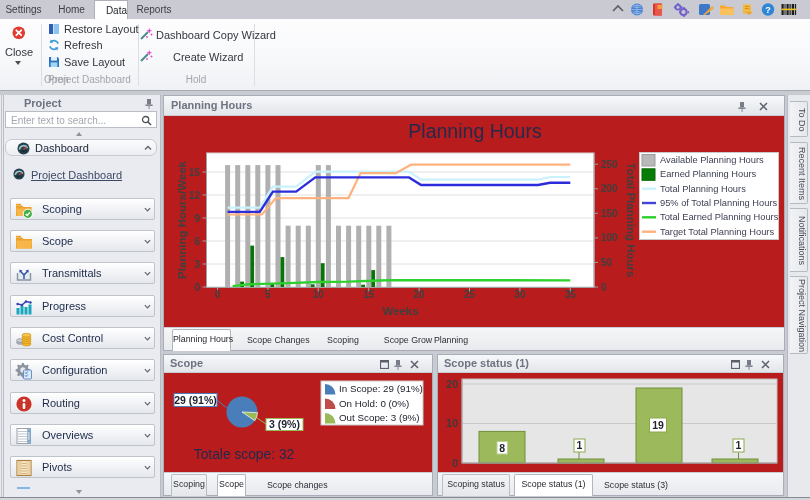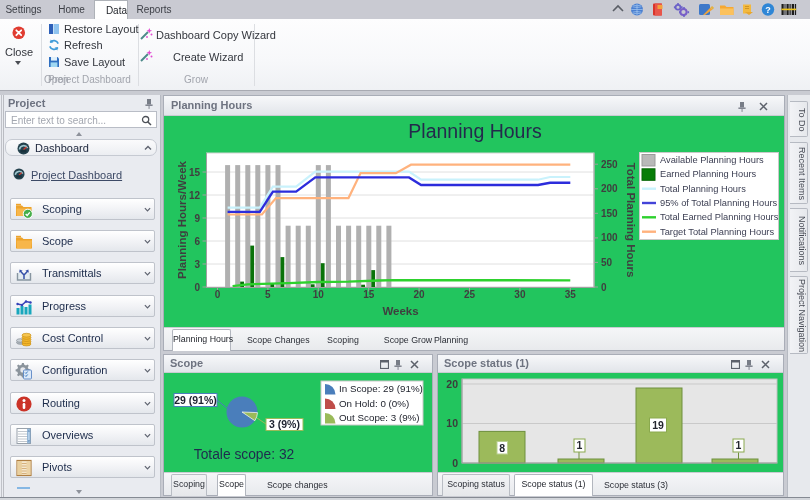--- a/index.html
+++ b/index.html
@@ -8,21 +8,21 @@
 .abs { position:absolute; }
 
 #tabrow { left:0; top:0; width:810px; height:19px; background:#c9cad2; }
 .rtab { position:absolute; top:0; height:19px; line-height:19px; font-size:10px; color:#3c3f46; text-align:center; }
 #tab-active { left:94px; top:0; width:34px; height:19px; background:#ffffff; border:1px solid #aeb2b8; border-bottom:none; z-index:2; line-height:19px; font-size:10px; color:#23262c; text-align:right; }
 #ribbon { left:0; top:19px; width:810px; height:72px; background:linear-gradient(180deg,#fdfdfe 0%,#f7f8fa 60%,#eff1f4 100%); border-bottom:1px solid #a8aab2; }
 .gsep { position:absolute; top:5px; height:62px; width:1px; background:#dcdee2; }
 .glabel { position:absolute; top:54px; height:14px; line-height:14px; font-size:10px; color:#a2a5ad; text-align:center; }
 .ritem { position:absolute; font-size:11px; color:#33363d; white-space:nowrap; }
 
-.panel { position:absolute; background:#22c55e; border:1px solid #a9adb7; }
+.panel { position:absolute; background:#b91c1c; border:1px solid #a9adb7; }
 .phead { position:absolute; left:0; top:0; right:0; background:linear-gradient(180deg,#f7f8fa,#e2e5ea); border-bottom:1px solid #c9ccd2; font-size:11px; font-weight:bold; color:#6e7380; }
 .tabbar { position:absolute; left:0; right:0; bottom:0; background:linear-gradient(180deg,#f5f6f8,#e8eaed); border-top:1px solid #c9ccd2; }
 .dtab { position:absolute; font-size:8.8px; color:#2b2e36; line-height:20px; text-align:center; white-space:nowrap; }
 .dtab-box { position:absolute; background:linear-gradient(180deg,#f2f3f5,#e6e8eb); border:1px solid #b9bdc4; border-bottom:none; border-radius:2px 2px 0 0; font-size:8.8px; color:#2b2e36; line-height:19px; text-align:center; white-space:nowrap; }
 .dtab-active { position:absolute; background:#ffffff; border:1px solid #b2b6be; border-bottom:none; border-radius:2px 2px 0 0; font-size:8.8px; color:#1e2128; line-height:19px; text-align:center; z-index:2; white-space:nowrap; }
 
 #sidebar { left:0; top:95px; width:161px; height:403px; background:#e9ebf0; border-right:1px solid #b7bbc3; }
 .navbtn { position:absolute; left:10px; width:145px; height:22px; background:linear-gradient(180deg,#ffffff 0%,#f2f3f6 50%,#e4e7ec 100%); border:1px solid #bfc3cb; border-radius:2px; }
 .navbtn .lbl { position:absolute; left:31px; top:0; height:20px; line-height:20px; font-size:11px; color:#1c2b4a; }
 .navbtn .chev { position:absolute; right:3px; top:7px; width:7px; height:7px; }
@@ -75,21 +75,21 @@
     <rect x="173.5" y="6.6" width="14.6" height="1.6" fill="#f0c419"></rect>
   </svg>
 </div>
 <div class="abs" id="tab-active">Data</div>
 <div class="abs" id="ribbon">
   <div class="gsep" style="left:41px;"></div>
   <div class="gsep" style="left:138px;"></div>
   <div class="gsep" style="left:254px;"></div>
   <div class="glabel" style="left:0px;width:41px;padding-left:44px;">Open</div>
   <div class="glabel" style="left:41px;width:97px;">Project Dashboard</div>
-  <div class="glabel" style="left:138px;width:116px;">Grow</div>
+  <div class="glabel" style="left:138px;width:116px;">Hold</div>
 
   <svg class="abs" style="left:12px;top:7px;" width="13.5" height="13.5" viewBox="0 0 15 15">
     <circle cx="7.5" cy="7.5" r="7" fill="#e03c31"></circle>
     <path d="M4.8,4.8 L10.2,10.2 M10.2,4.8 L4.8,10.2" stroke="#ffffff" stroke-width="2" stroke-linecap="round"></path>
   </svg>
   <div class="ritem" style="left:4px;top:27px;width:30px;text-align:center;">Close</div>
   <div class="abs" style="left:15px;top:42px;width:0;height:0;border-left:3.5px solid transparent;border-right:3.5px solid transparent;border-top:4px solid #4a4d54;"></div>
 
   <svg class="abs" style="left:48px;top:4px;" width="12" height="12" viewBox="0 0 12 12">
     <rect x="1" y="1" width="4" height="10" fill="#2d5fb8"></rect>
@@ -121,21 +121,21 @@
     <path d="M1,12 L8,5" stroke="#4d8a8a" stroke-width="2"></path>
     <path d="M9.3,1 l0.8,2 2,0.8 -2,0.8 -0.8,2 -0.8,-2 -2,-0.8 2,-0.8 z" fill="#e24ad2"></path>
     <circle cx="11.5" cy="7.5" r="1" fill="#e24ad2"></circle>
       <circle cx="7" cy="10" r="0.9" fill="#e24ad2"></circle>
   </svg>
   <div class="ritem" style="left:173px;top:32px;">Create Wizard</div>
 </div>
 <div class="abs" id="sidebar">
   <div class="abs" style="left:1px;top:0;width:1px;height:403px;background:#c0c2c8;"></div>
   <div class="abs" style="left:3px;top:0;width:1px;height:403px;background:#babcc2;"></div>
-  <div class="abs" style="left:8px;top:2px;font-size:11px;font-weight:bold;color:#6d7280;">Project</div>
+  <div class="abs" style="left:24px;top:2px;font-size:11px;font-weight:bold;color:#6d7280;">Project</div>
   <svg class="abs" style="left:144px;top:3px;" width="10" height="11" viewBox="0 0 10 11">
     <rect x="3" y="1" width="4" height="5.5" fill="#787d87"></rect>
       <rect x="1.4" y="6.5" width="7.2" height="1.4" fill="#787d87"></rect>
       <rect x="4.6" y="7.9" width="0.9" height="3" fill="#787d87"></rect>
   </svg>
   <div class="abs" style="left:5px;top:16px;width:152px;height:17px;background:#ffffff;border:1px solid #b9bdc6;">
     <div style="position:absolute;left:5px;top:1px;font-size:10px;color:#a3a7b0;line-height:15px;">Enter text to search...</div>
     <svg style="position:absolute;right:4px;top:2.5px;" width="11" height="11" viewBox="0 0 11 11">
       <circle cx="4.6" cy="4.6" r="3.1" fill="none" stroke="#4d5158" stroke-width="1.3"></circle>
       <path d="M7,7 L10,10" stroke="#4d5158" stroke-width="1.5"></path>

